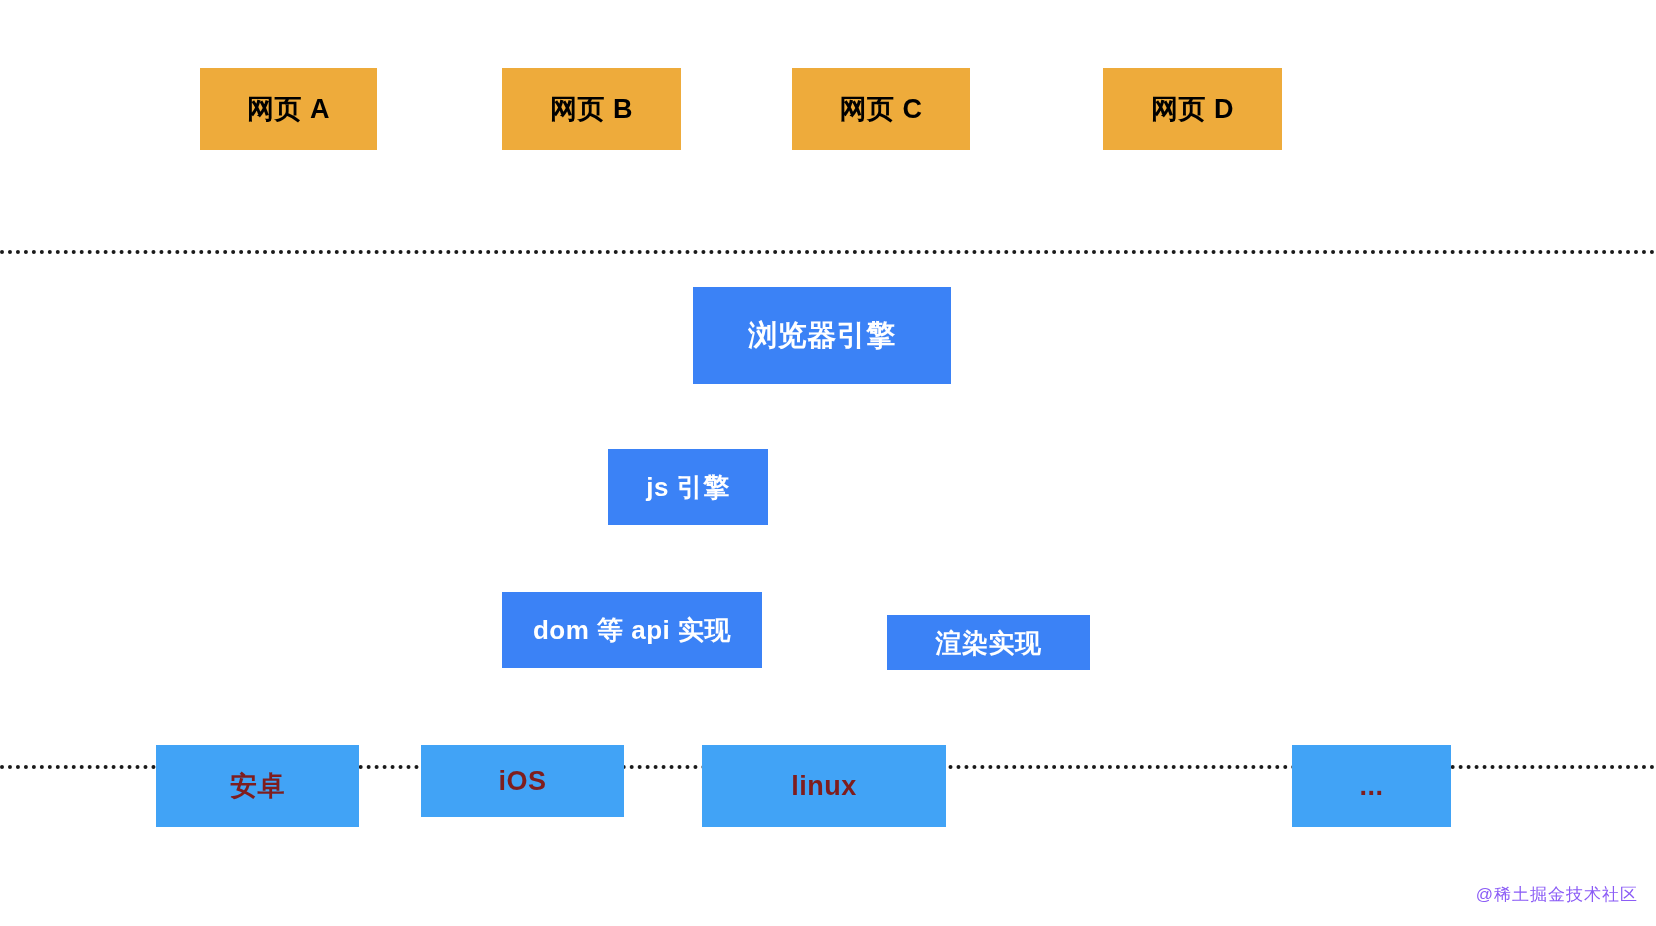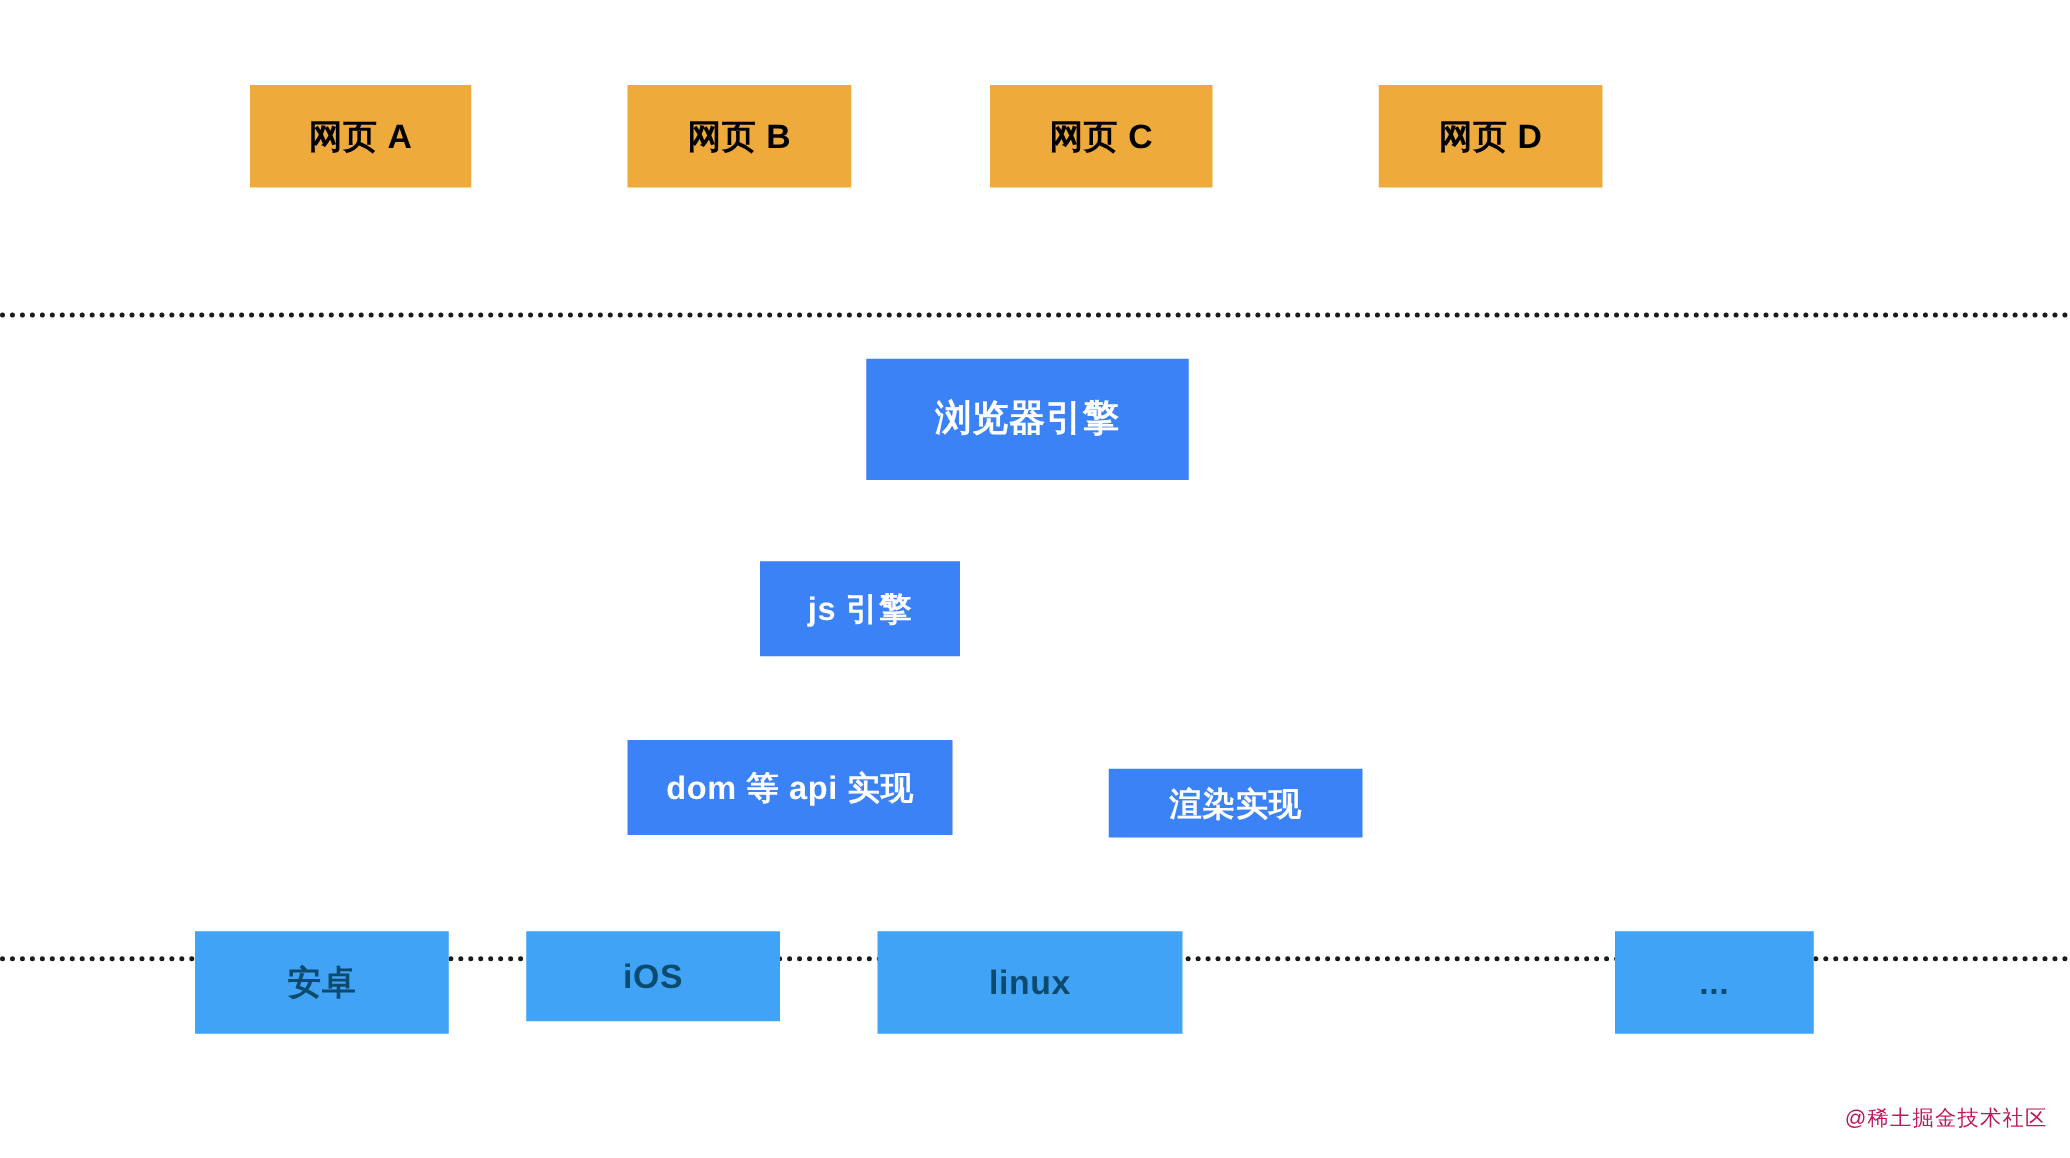--- a/index.html
+++ b/index.html
@@ -32,36 +32,36 @@
     background: #eeab3b;
     color: #000000;
     font-size: 27px;
   }
   .box-engine {
     background: #3b82f6;
     color: #ffffff;
   }
   .box-os {
     background: #41a3f6;
-    color: #0c4a6e;
+    color: #7f1d1d;
     font-size: 27px;
   }
   .divider {
     position: absolute;
     left: 0;
     width: 1656px;
     height: 0;
     border-top: 4px dotted #1a1a1a;
   }
   #watermark {
     position: absolute;
     right: 18px;
     bottom: 20px;
     font-size: 17px;
-    color: #be185d;
+    color: #8b5cf6;
     letter-spacing: 1px;
     white-space: nowrap;
   }
 </style>
 </head>
 <body>
 
 <div id="canvas">
 
   <div class="box box-page" style="left:200px; top:68px; width:177px; height:82px;">

